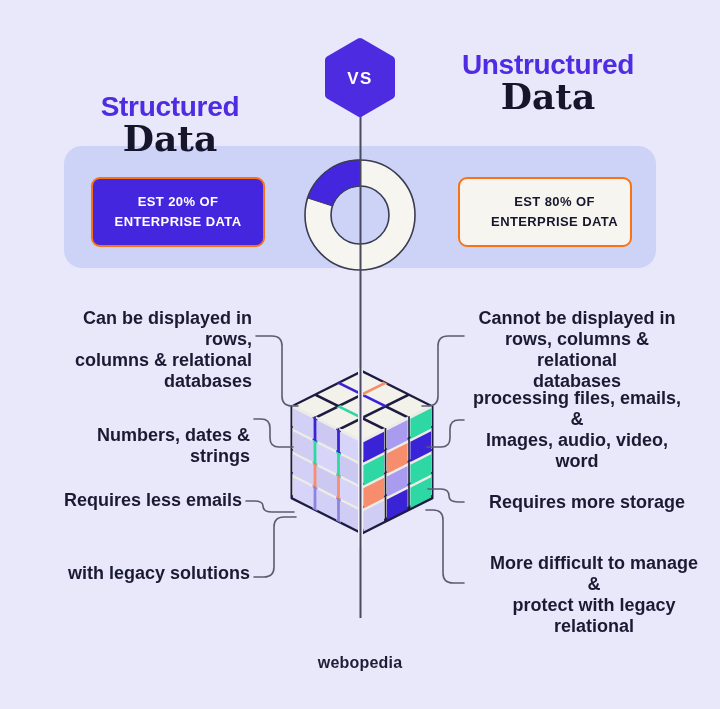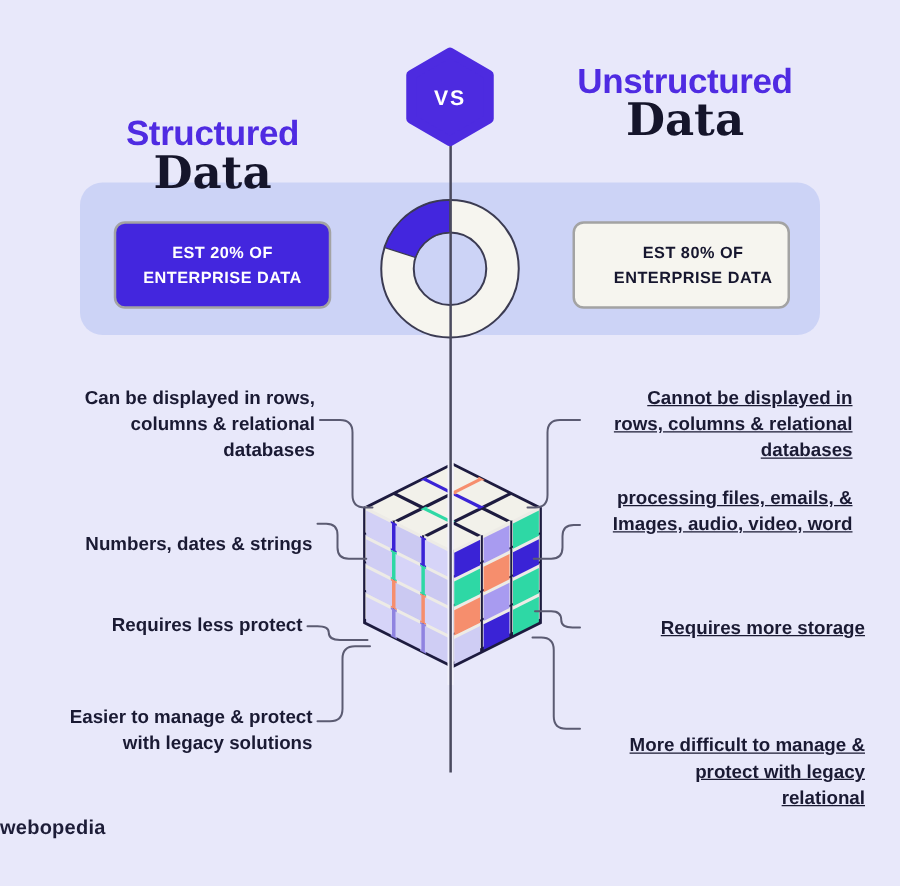--- a/index.html
+++ b/index.html
@@ -10,35 +10,35 @@
     -webkit-font-smoothing:antialiased;
   }
   .abs{position:absolute;}
   
   .title-block{width:280px;text-align:center;z-index:5;}
   .title-line1{font-size:28px;font-weight:800;color:#4f2be2;letter-spacing:-.3px;line-height:30px;}
   .title-line2{font-size:36px;font-weight:700;color:#15152b;font-family:"DejaVu Serif", serif;line-height:32px;}
   
   .banner{left:64px;top:146px;width:592px;height:122px;background:#ccd3f6;border-radius:18px;z-index:1;}
   .badge{
-    width:174px;height:70px;border-radius:9px;border:2px solid #a3a3a3;
+    width:174px;height:70px;border-radius:9px;border:2px solid #f97316;
     display:flex;flex-direction:column;justify-content:center;
     font-size:13px;font-weight:700;letter-spacing:.4px;line-height:20px;z-index:3;
     box-sizing:border-box;text-align:center;
   }
   .badge-purple{left:91px;top:177px;background:#4326de;color:#ffffff;}
   .badge-white{left:458px;top:177px;background:#f6f5ef;color:#16162e;padding-left:19px;}
   
-  .callout{font-size:15px;font-weight:600;color:#1a1a33;line-height:21px;z-index:5;}
+  .callout{font-size:18px;font-weight:600;color:#1a1a33;line-height:21px;z-index:5;}
   .callout.right-al{text-align:right;}
-  .callout.left-al{text-align:right;text-decoration:underline;}
+  .callout.left-al{text-align:center;}
   
   #fig{position:absolute;left:0;top:0;z-index:2;}
   
-  .logo{left:0;top:654px;width:720px;text-align:left;font-size:16px;font-weight:800;
+  .logo{left:0;top:654px;width:720px;text-align:center;font-size:16px;font-weight:800;
         color:#1d1d38;letter-spacing:.2px;z-index:5;}
 </style>
 </head>
 <body>
 
 <div class="abs banner"></div>
 
 <svg id="fig" width="720" height="709" viewBox="0 0 720 709">
   <g id="g-donut">
       <circle cx="360" cy="215" r="55" fill="#f6f5ef" stroke="#3b3b52" stroke-width="1.6"></circle>
@@ -155,38 +155,37 @@
 
 <div class="abs callout right-al" style="right:468px;top:308px;width:210px;">
   <div>Can be displayed in rows,</div>
   <div>columns &amp; relational</div>
   <div>databases</div>
 </div>
 <div class="abs callout right-al" style="right:470px;top:425px;width:210px;">
   <div>Numbers, dates &amp; strings</div>
 </div>
 <div class="abs callout right-al" style="right:478px;top:490px;width:210px;">
-  <div>Requires less protect</div>
+  <div>Requires less emails</div>
 </div>
 <div class="abs callout right-al" style="right:470px;top:563px;width:220px;">
-  <div>Easier to manage &amp; protect</div>
   <div>with legacy solutions</div>
 </div>
 
 <div class="abs callout left-al" style="left:472px;top:308px;width:210px;">
   <div>Cannot be displayed in</div>
   <div>rows, columns &amp; relational</div>
   <div>databases</div>
 </div>
 <div class="abs callout left-al" style="left:472px;top:388px;width:210px;">
   <div>processing files, emails, &amp;</div>
   <div>Images, audio, video, word</div>
 </div>
 <div class="abs callout left-al" style="left:450px;top:492px;width:210px;padding-left:32px;">
   <div>Requires more storage</div>
 </div>
-<div class="abs callout left-al" style="left:472px;top:553px;width:220px;margin-top:33px;">
+<div class="abs callout left-al" style="left:484px;top:553px;width:220px;">
   <div>More difficult to manage &amp;</div>
   <div>protect with legacy</div>
   <div>relational</div>
 </div>
 
 <div class="abs logo">webopedia</div>
 
 </body></html>

